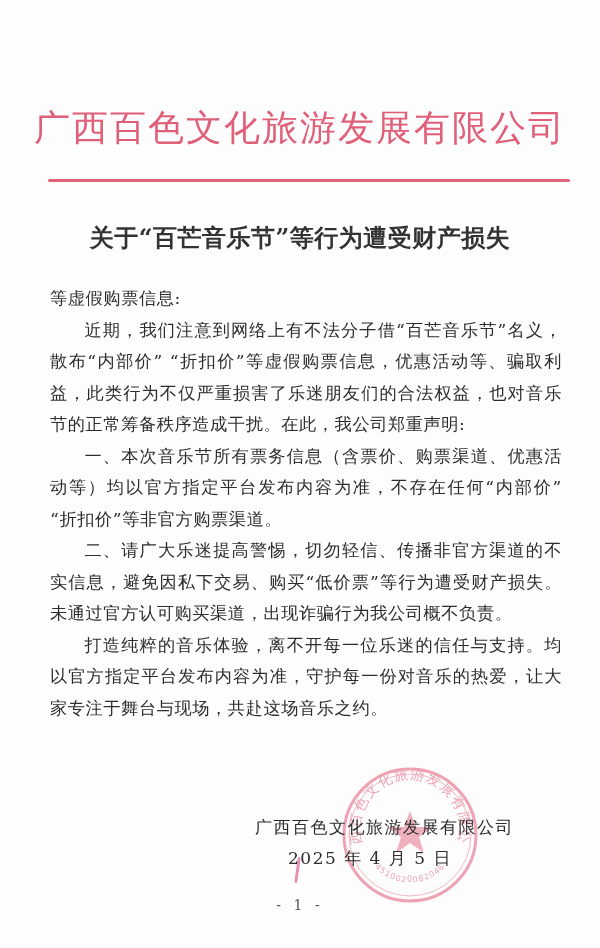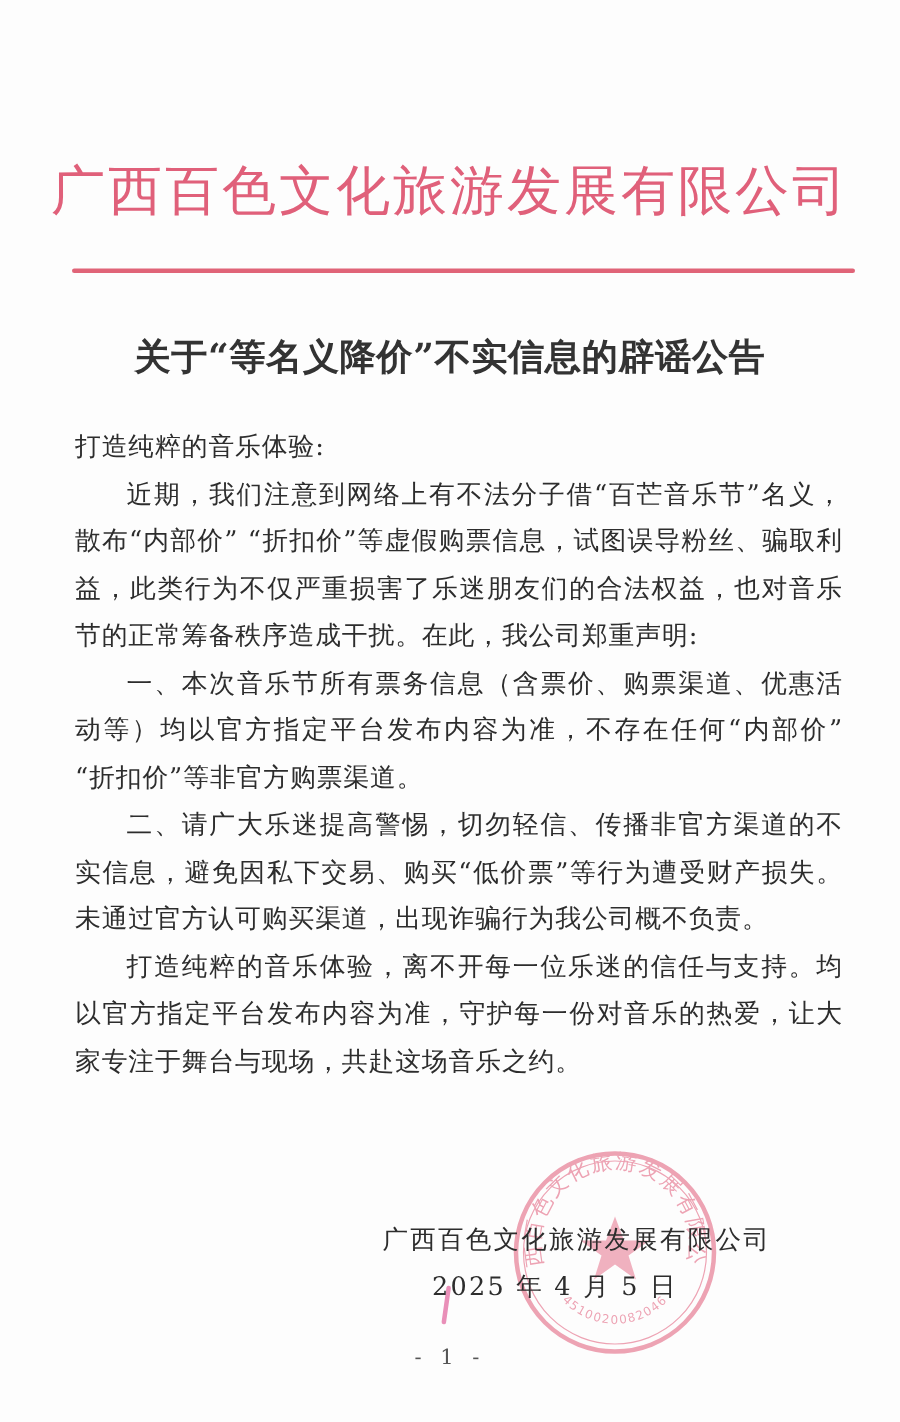--- a/index.html
+++ b/index.html
@@ -114,25 +114,25 @@
       border-radius: 2px;
       transform: rotate(8deg);
     }
   </style>
 </head>
 <body>
 
 <div class="letterhead">广西百色文化旅游发展有限公司</div>
 <div class="letterhead-rule"></div>
 
-<div class="doc-title">关于“等名义降价”不实信息的辟谣公告</div>
+<div class="doc-title">关于“百芒音乐节”等行为遭受财产损失</div>
 
 <div class="body-text">
-  <p>打造纯粹的音乐体验:</p>
-  <p class="indent">近期，我们注意到网络上有不法分子借“百芒音乐节”名义，散布“内部价” “折扣价”等虚假购票信息，试图误导粉丝、骗取利益，此类行为不仅严重损害了乐迷朋友们的合法权益，也对音乐节的正常筹备秩序造成干扰。在此，我公司郑重声明:</p>
+  <p>等虚假购票信息:</p>
+  <p class="indent">近期，我们注意到网络上有不法分子借“百芒音乐节”名义，散布“内部价” “折扣价”等虚假购票信息，优惠活动等、骗取利益，此类行为不仅严重损害了乐迷朋友们的合法权益，也对音乐节的正常筹备秩序造成干扰。在此，我公司郑重声明:</p>
   <p class="indent">一、本次音乐节所有票务信息（含票价、购票渠道、优惠活动等）均以官方指定平台发布内容为准，不存在任何“内部价” “折扣价”等非官方购票渠道。</p>
   <p class="indent">二、请广大乐迷提高警惕，切勿轻信、传播非官方渠道的不实信息，避免因私下交易、购买“低价票”等行为遭受财产损失。未通过官方认可购买渠道，出现诈骗行为我公司概不负责。</p>
   <p class="indent">打造纯粹的音乐体验，离不开每一位乐迷的信任与支持。均以官方指定平台发布内容为准，守护每一份对音乐的热爱，让大家专注于舞台与现场，共赴这场音乐之约。</p>
 </div>
 
 <svg class="stamp" viewBox="0 0 140 140" xmlns="http://www.w3.org/2000/svg">
   <defs>
     <path id="stamp-arc-top" d="M 22 78 A 50 50 0 1 1 118 78" fill="none"></path>
     <path id="stamp-arc-bottom" d="M 30 96 A 48 48 0 0 0 110 96" fill="none"></path>
   </defs>

